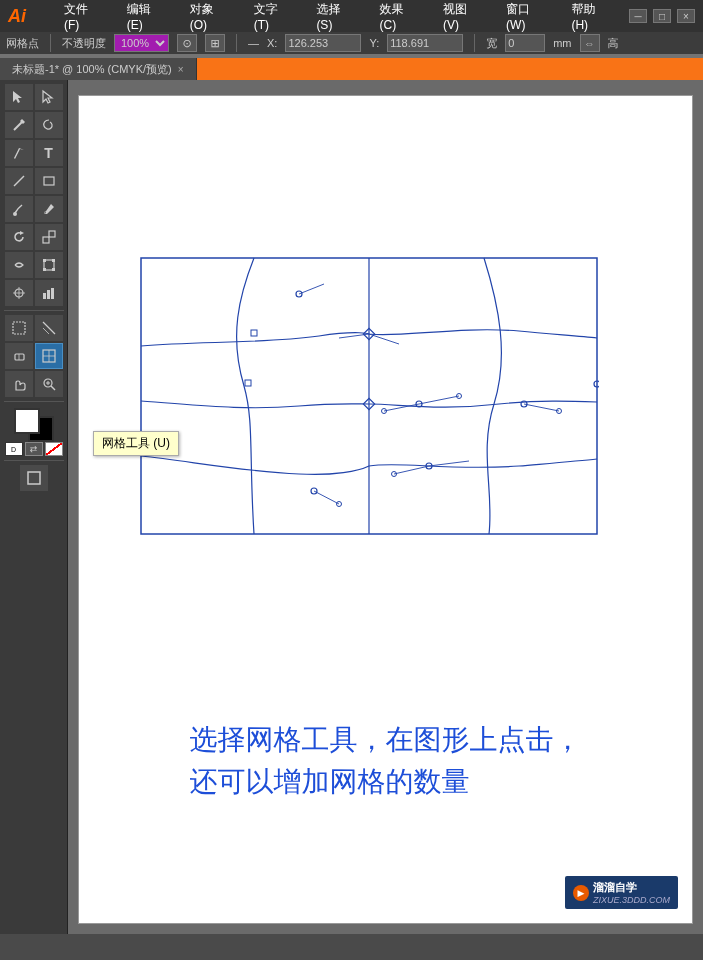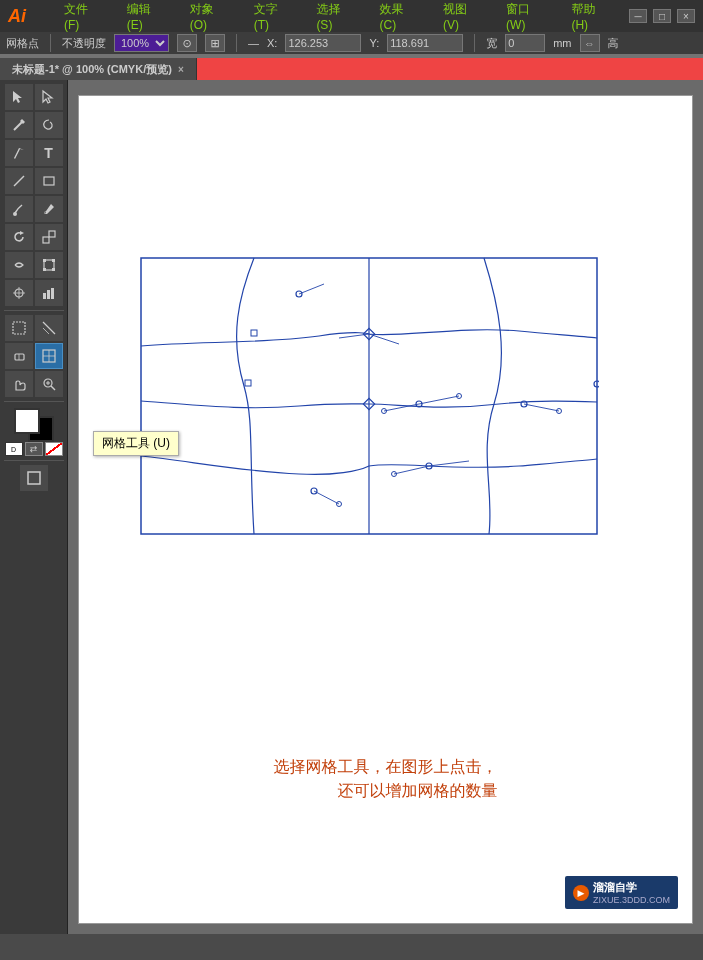--- a/index.html
+++ b/index.html
@@ -16,21 +16,21 @@
       gap: 24px;
     }
     #ai-logo {
       color: #ff6600;
       font-weight: bold;
       font-size: 18px;
       font-style: italic;
       margin-right: 8px;
     }
     .menu-item {
-      color: #84cc16;
+      color: #ffffff;
       font-size: 12px;
       cursor: pointer;
       padding: 2px 6px;
     }
     .title-right {
       margin-left: auto;
       display: flex;
       align-items: center;
       gap: 6px;
     }
@@ -52,21 +52,21 @@
       align-items: center;
       padding: 0 6px;
       gap: 8px;
       border-bottom: 4px solid #737373;
     }
     .options-label {
       color: #cccccc;
       font-size: 11px;
     }
     .options-select {
-      background: #4c1d95;
+      background: #a21caf;
       color: #ccc;
       border: 1px solid #777;
       font-size: 11px;
       height: 18px;
       padding: 0 2px;
     }
     .options-icon {
       width: 20px; height: 18px;
       background: #555;
       border: 1px solid #777;
@@ -85,25 +85,24 @@
     .options-sep {
       width: 1px; height: 18px;
       background: #666;
       margin: 0 3px;
     }
 
     
     #tabbar {
       width: 100%;
       height: 22px;
-      background: #ef4444;
+      background: #f97316;
       display: flex;
       align-items: center;
       padding: 0;
-      font-weight: bold;
     }
     .tab {
       height: 22px;
       background: #5a5a5a;
       color: #ccc;
       font-size: 11px;
       padding: 0 12px;
       display: flex;
       align-items: center;
       border-right: 1px solid #333;
@@ -217,23 +216,23 @@
       width: 460px;
       height: 280px;
     }
 
     
     .canvas-text {
       position: absolute;
       bottom: 120px;
       left: 50%;
       transform: translateX(-50%);
-      text-align: right;
-      color: #c2410c;
-      font-size: 16px;
+      text-align: left;
+      color: #1d4ed8;
+      font-size: 28px;
       font-weight: normal;
       line-height: 1.5;
       white-space: nowrap;
     }
 
     
     .watermark {
       position: absolute;
       bottom: 14px;
       right: 14px;
@@ -251,21 +250,21 @@
       background: #e85a00;
       border-radius: 50%;
       display: flex; align-items: center; justify-content: center;
       font-size: 9px; color: white;
     }
     .watermark-text {
       display: flex;
       flex-direction: column;
     }
     .watermark-line1 { font-size: 11px; font-weight: bold; }
-    .watermark-line2 { font-size: 9px; color: #aac; }
+    .watermark-line2 { font-size: 9px; color: #aac; font-style: italic; }
 
     
     .tooltip {
       position: absolute;
       top: 335px;
       left: 14px;
       background: #ffffcc;
       border: 1px solid #aaa;
       color: #000;
       font-size: 12px;

